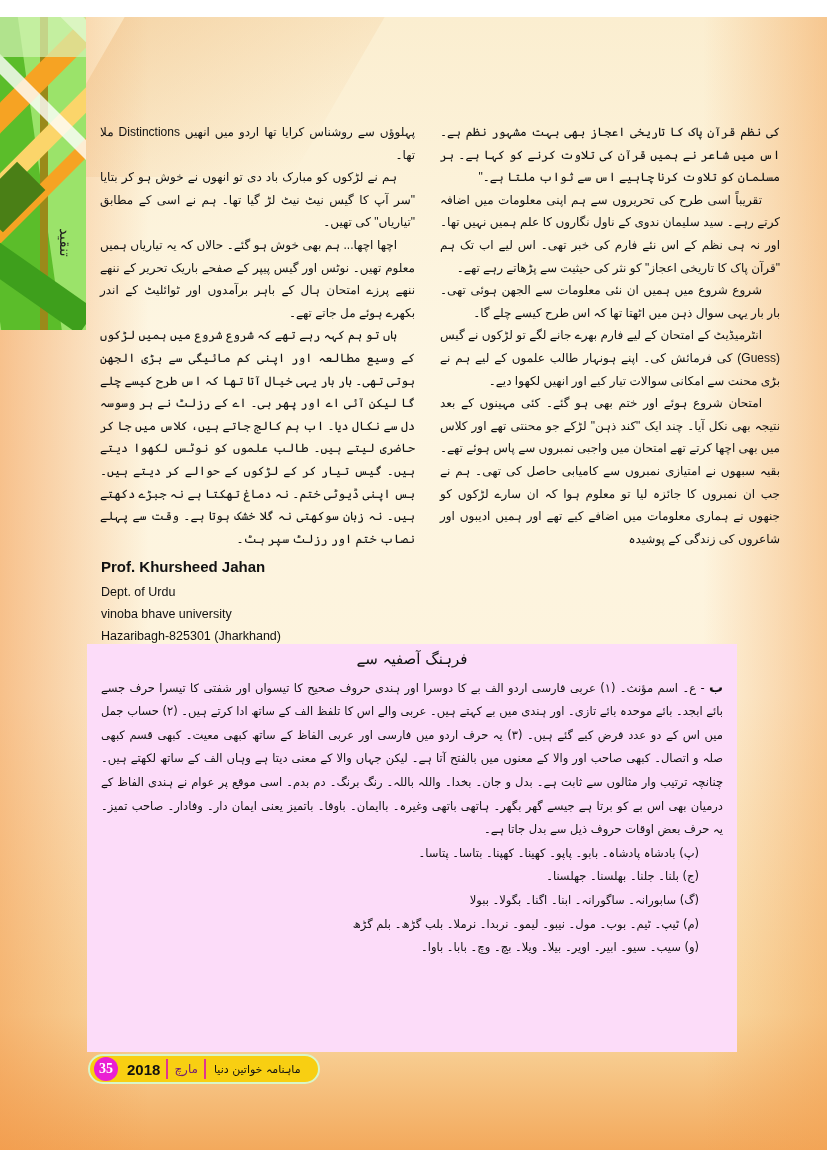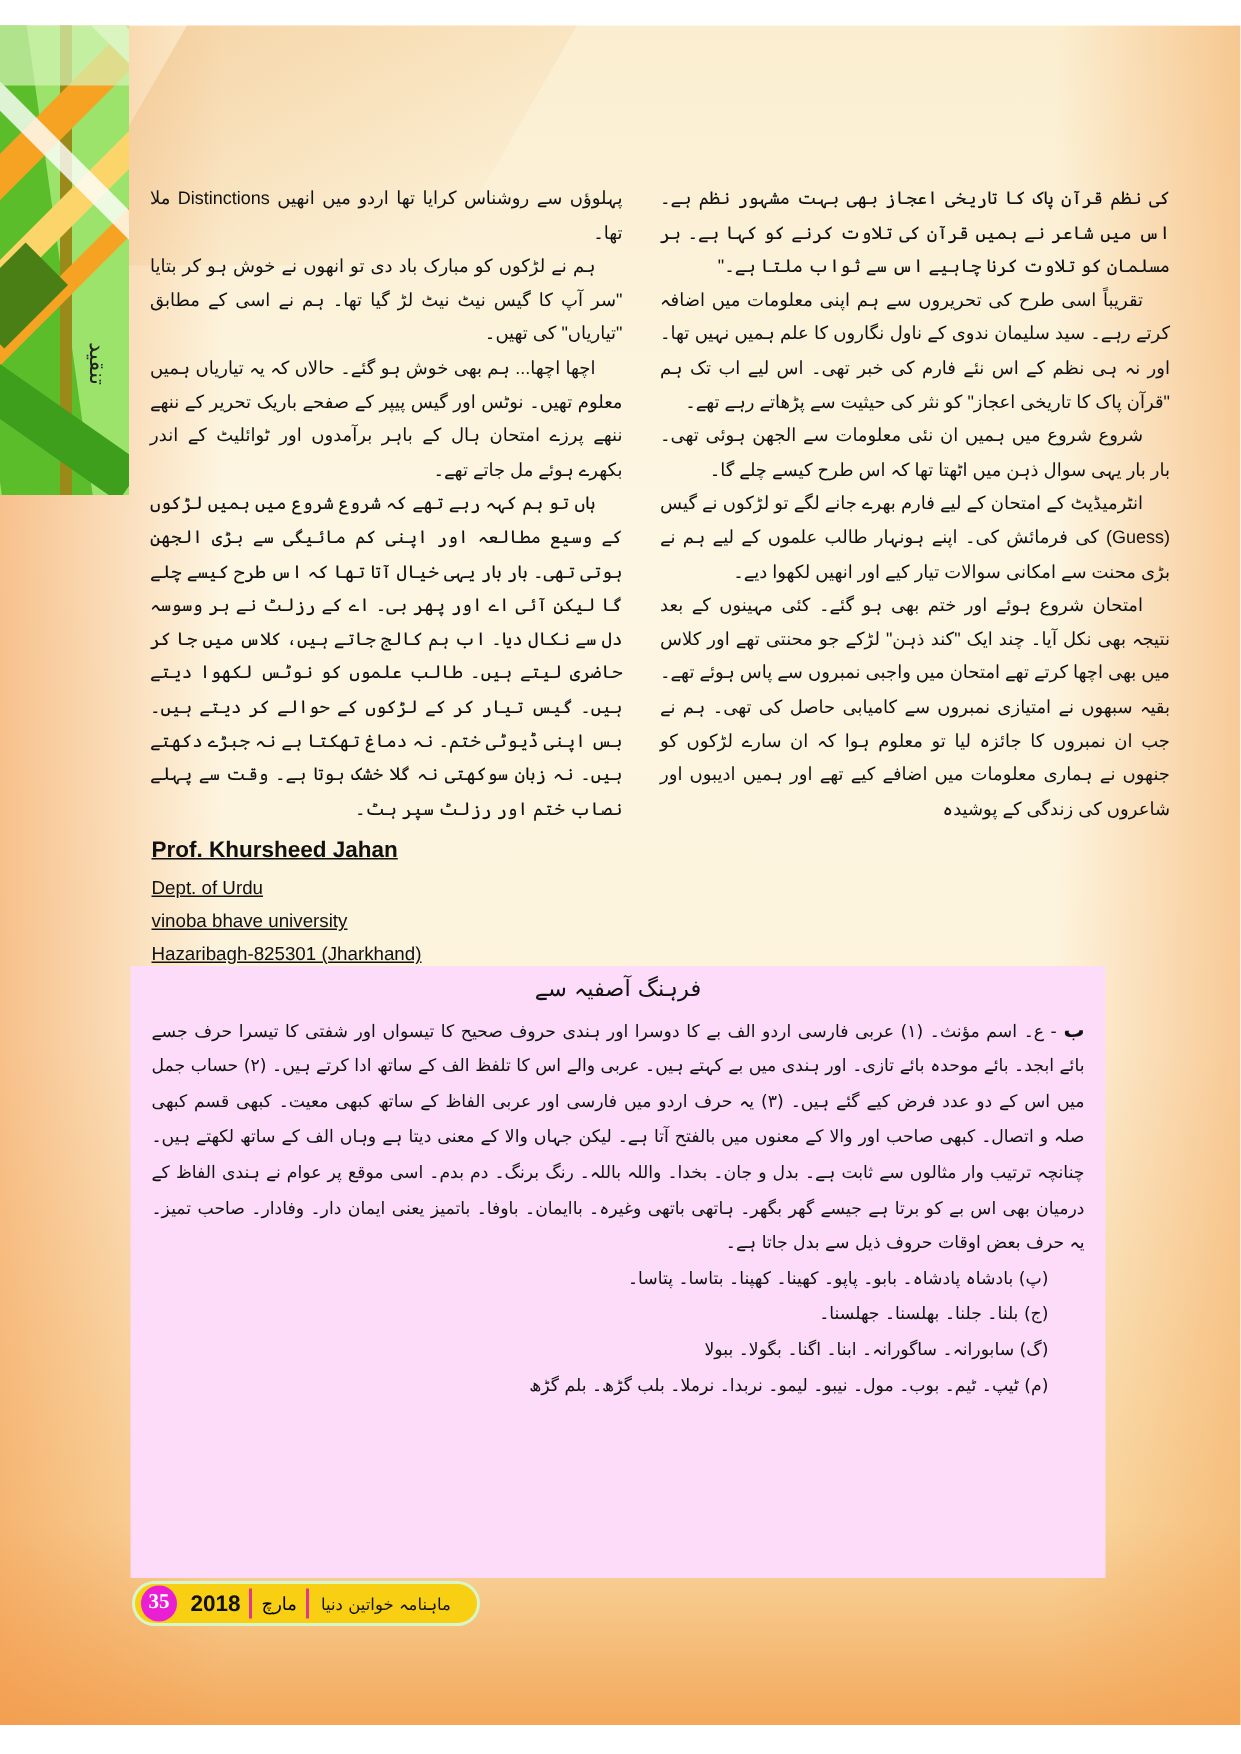--- a/index.html
+++ b/index.html
@@ -13,38 +13,38 @@
   .deco{position:absolute;left:0;top:0;width:86px;height:313px;background:#9be36a;overflow:hidden;z-index:2;}
   .deco .s{position:absolute;}
   .vlabel{position:absolute;left:44px;top:190px;width:30px;height:70px;z-index:3;
     writing-mode:vertical-rl;font-family:"DejaVu Serif",serif;font-size:15px;color:#222;text-align:center;}
   .col{position:absolute;z-index:3;direction:rtl;text-align:justify;font-family:Liberation Sans, sans-serif;
     font-size:12px;line-height:22.6px;color:#111;}
   .col p{margin:0;text-indent:18px;}
   .col-right{left:440px;top:104px;width:340px;}
   .col-left{left:100px;top:104px;width:315px;}
   .author{position:absolute;left:101px;top:541px;z-index:3;direction:ltr;text-align:left;
-    font-family:"Liberation Sans",sans-serif;color:#111;text-decoration:underline;}
+    font-family:"Liberation Sans",sans-serif;color:#111;}
   .author .name{font-weight:bold;font-size:15px;margin-bottom:6px;}
   .author .line{font-size:12.5px;line-height:22px;}
   .box{position:absolute;left:87px;top:627px;width:650px;height:408px;background:#fcdcf9;z-index:3;
     direction:rtl;padding:4px 14px;box-sizing:border-box;font-size:11.5px;line-height:23.6px;color:#111;}
   .box .title{text-align:center;font-family:"DejaVu Serif",serif;font-size:15px;margin-bottom:4px;}
   .box .body{text-align:justify;}
   .box .body b{font-size:14px;}
   .box ul{list-style:none;margin:0;padding:0 24px 0 0;}
   .box li{line-height:23.6px;}
   .footer{position:absolute;left:88px;top:1037px;width:232px;height:30px;z-index:3;
     background:#f8cf12;border:2px solid #d9f6c9;border-radius:17px;box-sizing:border-box;
     display:flex;align-items:center;direction:ltr;}
   .footer .pg{width:24px;height:24px;border-radius:50%;background:#ea1fd3;color:#fff;font-family:Liberation Serif, serif;
     font-weight:bold;font-size:14px;display:flex;align-items:center;justify-content:center;margin-left:4px;}
   .footer .yr{font-family:"Liberation Sans",sans-serif;font-weight:bold;font-size:15px;margin:0 6px 0 9px;color:#111;}
   .footer .sep{width:2px;height:20px;background:#e0368f;}
-  .footer .mo{font-size:12px;margin:0 6px;color:#000000;}
+  .footer .mo{font-size:12px;margin:0 6px;color:#701a75;}
   .footer .mag{font-size:11px;margin:3px 8px;color:#111;}
 </style>
 </head>
 <body>
 
 <div class="page">
 
   <div class="deco">
     <div class="s" style="left:-20px;top:-20px;width:60px;height:360px;background:#5bbd2a;transform:rotate(-8deg);"></div>
     <div class="s" style="left:40px;top:-10px;width:8px;height:340px;background:#9a8a1a;"></div>
@@ -82,20 +82,21 @@
   </div>
 
   <div class="box">
     <div class="title">فرہنگ آصفیہ سے</div>
     <div class="body"><b>ب</b><span> - ع۔ اسم مؤنث۔ (۱) عربی فارسی اردو الف بے کا دوسرا اور ہندی حروف صحیح کا تیسواں اور شفتی کا تیسرا حرف جسے بائے ابجد۔ بائے موحدہ بائے تازی۔ اور ہندی میں بے کہتے ہیں۔ عربی والے اس کا تلفظ الف کے ساتھ ادا کرتے ہیں۔ (۲) حساب جمل میں اس کے دو عدد فرض کیے گئے ہیں۔ (۳) یہ حرف اردو میں فارسی اور عربی الفاظ کے ساتھ کبھی معیت۔ کبھی قسم کبھی صلہ و اتصال۔ کبھی صاحب اور والا کے معنوں میں بالفتح آتا ہے۔ لیکن جہاں والا کے معنی دیتا ہے وہاں الف کے ساتھ لکھتے ہیں۔ چنانچہ ترتیب وار مثالوں سے ثابت ہے۔ بدل و جان۔ بخدا۔ واللہ باللہ۔ رنگ برنگ۔ دم بدم۔ اسی موقع پر عوام نے ہندی الفاظ کے درمیان بھی اس بے کو برتا ہے جیسے گھر بگھر۔ ہاتھی باتھی وغیرہ۔ باایمان۔ باوفا۔ باتمیز یعنی ایمان دار۔ وفادار۔ صاحب تمیز۔ یہ حرف بعض اوقات حروف ذیل سے بدل جاتا ہے۔</span></div>
     <ul>
       <li>(پ) بادشاہ پادشاہ۔ بابو۔ پاپو۔ کھینا۔ کھپنا۔ بتاسا۔ پتاسا۔</li>
       <li>(ج) بلنا۔ جلنا۔ بھلسنا۔ جھلسنا۔</li>
       <li>(گ) سابورانہ۔ ساگورانہ۔ ابنا۔ اگنا۔ بگولا۔ ببولا</li>
       <li>(م) ٹیپ۔ ٹیم۔ بوب۔ مول۔ نیبو۔ لیمو۔ نربدا۔ نرملا۔ بلب گڑھ۔ بلم گڑھ</li>
+      <li>(و) سیب۔ سیو۔ ابیر۔ اویر۔ بیلا۔ ویلا۔ بچ۔ وچ۔ بابا۔ باوا۔</li>
     </ul>
   </div>
 
   <div class="footer">
     <span class="pg">35</span>
     <span class="yr">2018</span>
     <span class="sep"></span>
     <span class="mo">مارچ</span>
     <span class="sep"></span>
     <span class="mag">ماہنامہ خواتین دنیا</span>

